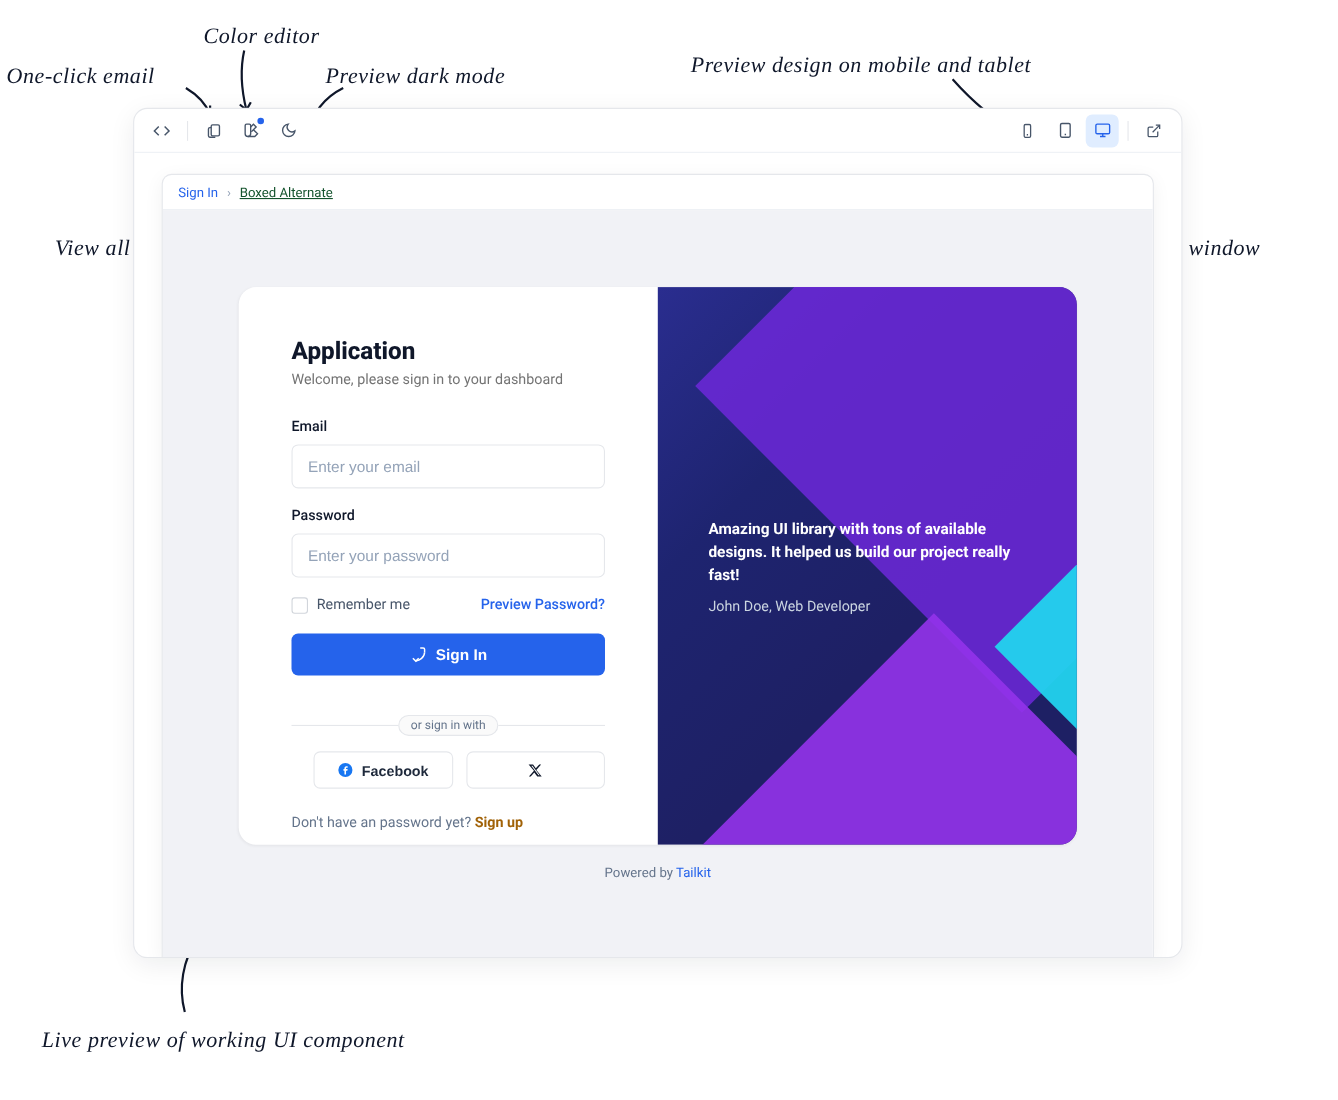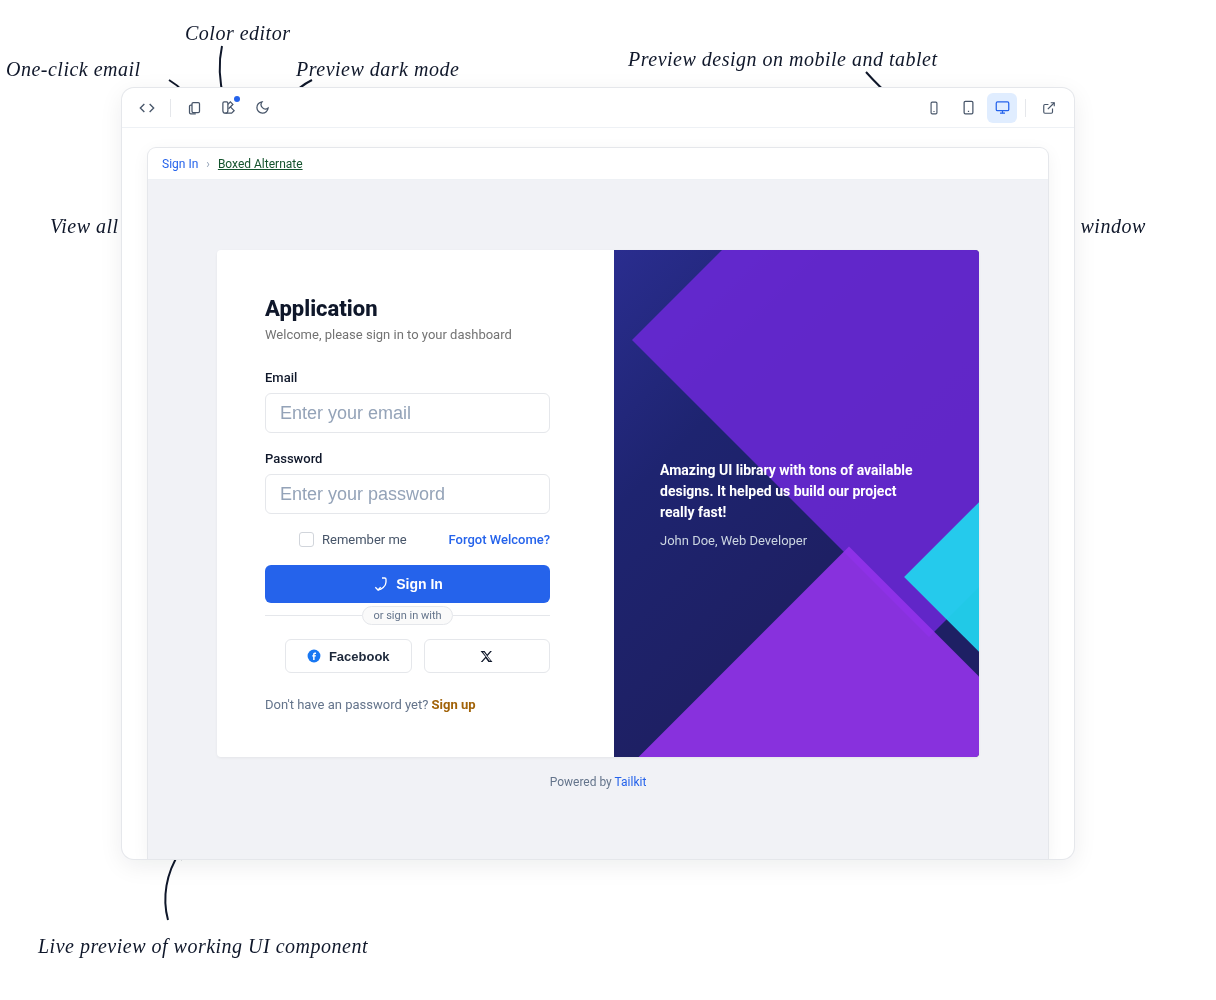--- a/index.html
+++ b/index.html
@@ -1,50 +1,50 @@
 <!DOCTYPE html>
 <html><head>
 <meta charset="utf-8">
 <style>
 *{box-sizing:border-box;margin:0;padding:0;}
 body{font-family:-apple-system,BlinkMacSystemFont,"Segoe UI",Roboto,sans-serif;background:#fff;width:1216px;height:1000px;position:relative;overflow:hidden;}
 .annotation{position:absolute;font-family:"Comic Sans MS","Brush Script MT",cursive;font-style:italic;font-size:20px;color:#0f172a;font-weight:500;white-space:nowrap;letter-spacing:0.5px;}
 .arrow{position:absolute;pointer-events:none;}
 
-.frame{position:absolute;left:122px;top:88px;width:952px;height:771px;background:#fff;border-radius:12px;box-shadow:0 0 0 1px #e5e7eb,0 6px 24px rgba(15,23,42,0.08);overflow:hidden;}
+.frame{position:absolute;left:122px;top:99px;width:952px;height:771px;background:#fff;border-radius:12px;box-shadow:0 0 0 1px #e5e7eb,0 6px 24px rgba(15,23,42,0.08);overflow:hidden;}
 
 .toolbar{height:40px;display:flex;align-items:center;padding:0 10px;border-bottom:1px solid #eef1f5;}
 .tool-group-left{display:flex;align-items:center;gap:4px;}
 .tool-group-right{margin-left:auto;display:flex;align-items:center;gap:4px;}
 .tool-btn{width:30px;height:30px;display:flex;align-items:center;justify-content:center;border-radius:6px;color:#475569;position:relative;cursor:pointer;}
 .tool-btn.active{background:#e0edff;color:#2563eb;}
 .tool-sep{width:1px;height:18px;background:#e5e7eb;margin:0 4px;}
 .dot{position:absolute;top:3px;right:3px;width:6px;height:6px;border-radius:50%;background:#2563eb;}
 
 .preview-canvas{position:absolute;left:26px;top:60px;right:26px;bottom:0;background:#fff;border-radius:8px 8px 0 0;box-shadow:0 0 0 1px #e5e7eb,0 4px 18px rgba(15,23,42,0.06);overflow:hidden;}
 .crumbs{height:32px;display:flex;align-items:center;gap:8px;padding:0 14px;font-size:12px;border-bottom:1px solid #eef1f5;}
 .crumb-link{color:#2563eb;}
 .crumb-sep{color:#94a3b8;}
 .crumb-cur{color:#14532d;text-decoration:underline;}
 .preview-body{position:absolute;top:32px;left:0;right:0;bottom:0;background:#f1f2f6;display:flex;flex-direction:column;align-items:center;padding-top:70px;}
 
-.card{width:762px;height:507px;background:#fff;border-radius:4px;display:flex;overflow:hidden;box-shadow:0 1px 3px rgba(0,0,0,0.06);gap:16px;}
+.card{width:762px;height:507px;background:#fff;border-radius:16px;display:flex;overflow:hidden;box-shadow:0 1px 3px rgba(0,0,0,0.06);}
 .left{width:381px;padding:46px 48px;}
 .app-title{font-size:22px;font-weight:800;color:#0f172a;}
 .app-sub{font-size:13px;color:#737373;margin-top:6px;}
 .field-label{font-size:13px;font-weight:500;color:#0f172a;margin-top:28px;}
 .field-label.pwd{margin-top:18px;}
-.input{width:100%;height:40px;border:1px solid #e5e7eb;border-radius:6px;padding:0 14px;font-size:18px;margin-top:8px;color:#0f172a;}
+.input{width:100%;height:40px;border:1px solid #e5e7eb;border-radius:6px;padding:0 14px;font-size:14px;margin-top:8px;color:#0f172a;}
 .input::placeholder{color:#94a3b8;}
-.row{display:flex;align-items:center;justify-content:space-between;margin-top:18px;font-size:13px;margin-left:34px;}
+.row{display:flex;align-items:center;justify-content:space-between;margin-top:18px;font-size:13px;}
 .remember{display:flex;align-items:center;gap:8px;color:#475569;}
 .check{width:15px;height:15px;border:1px solid #d1d5db;border-radius:3px;}
 .forgot{color:#2563eb;font-weight:500;}
 .signin-btn{width:100%;height:38px;background:#2563eb;border:none;border-radius:6px;color:#fff;font-size:14px;font-weight:600;display:flex;align-items:center;justify-content:center;gap:8px;margin-top:18px;cursor:pointer;}
-.divider{display:flex;align-items:center;margin-top:3px;}
+.divider{display:flex;align-items:center;margin-top:36px;}
 .divider-line{flex:1;height:1px;background:#e5e7eb;}
 .divider-pill{font-size:11px;color:#64748b;padding:2px 10px;border:1px solid #e5e7eb;border-radius:999px;background:#fafafa;}
 .social-row{display:flex;gap:12px;margin-top:14px;padding-left:20px;}
 .social-btn{flex:1;height:34px;border:1px solid #e5e7eb;border-radius:6px;background:#fff;display:flex;align-items:center;justify-content:center;gap:8px;font-size:13px;font-weight:600;color:#1e293b;cursor:pointer;}
 .signup-row{margin-top:24px;font-size:13px;color:#64748b;}
 .signup-link{color:#a16207;font-weight:700;}
 
 .right{flex:1;position:relative;background:linear-gradient(135deg,#2a2d8f 0%,#1e2470 30%,#1e2064 60%);overflow:hidden;display:flex;flex-direction:column;justify-content:center;padding:0 46px;color:#fff;}
 .shape{position:absolute;}
 .s1{width:420px;height:420px;background:#6d28d9;transform:rotate(45deg);right:-160px;top:-120px;opacity:0.85;}
@@ -176,21 +176,21 @@
           <input class="input" placeholder="Enter your email" style="">
 
           <div class="field-label pwd">Password</div>
           <input class="input" type="password" placeholder="Enter your password" style="">
 
           <div class="row">
             <label class="remember">
               <span class="check"></span>
               <span>Remember me</span>
             </label>
-            <span class="forgot">Forgot Welcome?</span>
+            <span class="forgot">Preview Password?</span>
           </div>
 
           <button class="signin-btn">
             <svg width="16" height="16" viewBox="0 0 24 24" fill="none" stroke="#fff" stroke-width="2">
                 <path d="M15 3h4a2 2 0 012 2v4"></path>
                 <path d="M21 9c0 7-7 11-12 12"></path>
                 <polyline points="13 17 9 21 5 17"></polyline>
               </svg>
             <span>Sign In</span>
           </button>

